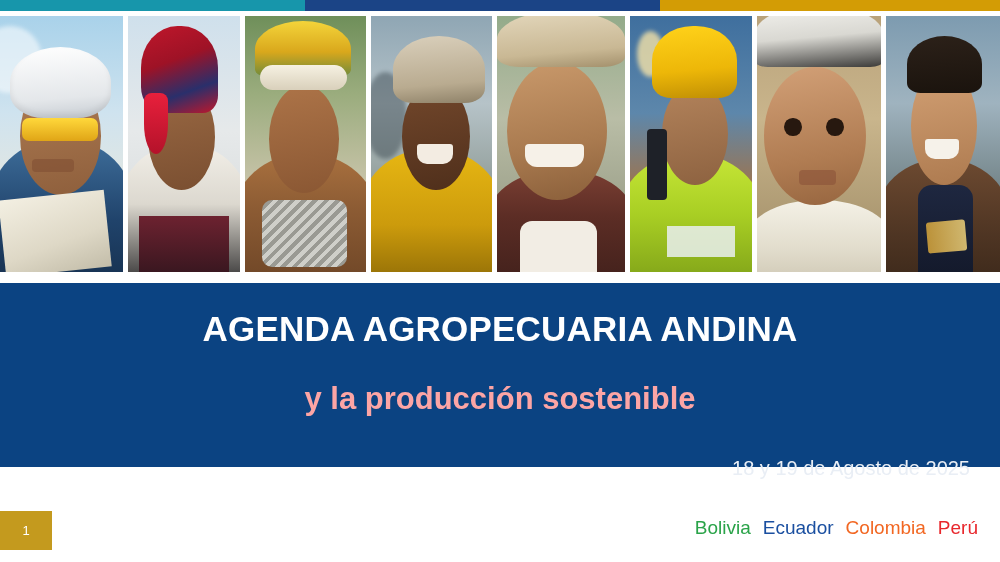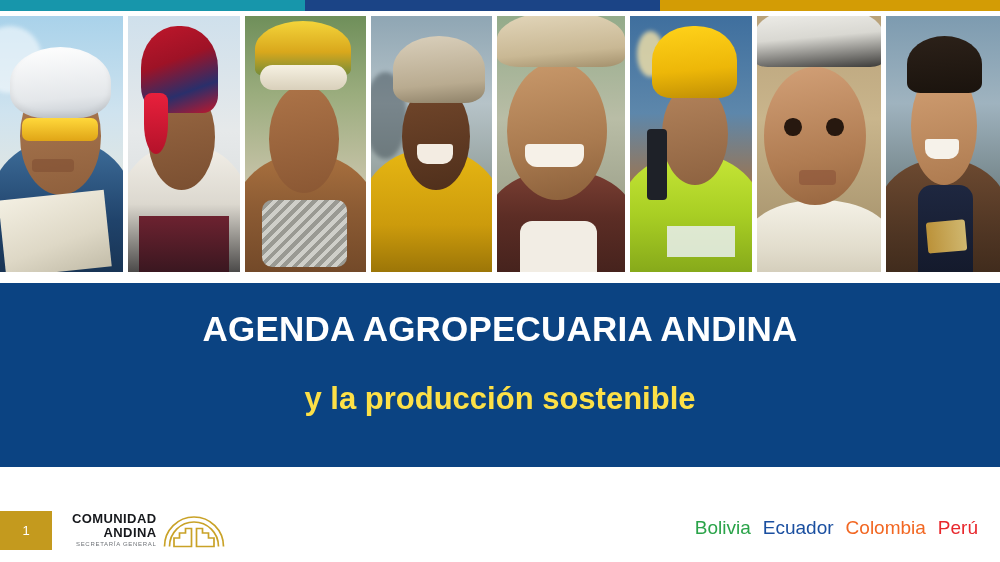--- a/index.html
+++ b/index.html
@@ -51,21 +51,21 @@
     text-align: center;
     color: #ffffff;
     font-size: 35px;
     font-weight: bold;
     letter-spacing: .2px;
   }
   .banner-subtitle {
     position: absolute;
     top: 98px; left: 0; right: 0;
     text-align: center;
-    color: #fde047;
+    color: #fca5a5;
     font-size: 31px;
     font-weight: bold;
   }
   .banner-date {
     position: absolute;
     top: 174px; right: 30px;
     color: #e9eef5;
     font-size: 20px;
   }
 
@@ -206,45 +206,27 @@
     <div class="ph-prop" style="left:34%;top:48%;width:30%;height:8%;background:#f6f2ea;border-radius:3px 3px 10px 10px;"></div>
     <div class="ph-prop" style="left:28%;bottom:0;width:48%;height:34%;background:linear-gradient(180deg,#1e2740,#141a2c);border-radius:14px 14px 0 0;"></div>
     <div class="ph-prop" style="left:36%;bottom:8%;width:34%;height:12%;background:linear-gradient(90deg,#d8a63a,#f0d27a);opacity:.85;border-radius:3px;transform:rotate(-5deg);"></div>
   </div>
 
 </div>
 
 <div class="banner" style="background: rgb(11, 67, 130);">
   <div class="banner-title">AGENDA AGROPECUARIA ANDINA</div>
   <div class="banner-subtitle">y la producción sostenible</div>
+  <div class="banner-date">18 y 19 de Agosto de 2025</div>
 </div>
 
 <div class="footer">
 
   <div class="page-badge" style="background: rgb(196, 154, 30);">1</div>
 
-  <div class="brand">
-    <div class="brand-text">
-      <div class="brand-l1">COMUNIDAD</div>
-      <div class="brand-l2">ANDINA</div>
-      <div class="brand-l3">SECRETARÍA GENERAL</div>
-    </div>
-    <svg class="brand-mark" viewBox="0 0 124 72" aria-hidden="true">
-      <g fill="none" stroke="#c9a227" stroke-width="3.4">
-
-        <path d="M3 69 A59 59 0 0 1 121 69"></path>
-
-        <path d="M13 69 A49 49 0 0 1 111 69"></path>
-
-        <path d="M22 69 L22 52 L33 52 L33 42 L45 42 L45 33 L57 33 L57 69 Z"></path>
-
-        <path d="M102 69 L102 52 L91 52 L91 42 L79 42 L79 33 L67 33 L67 69 Z"></path>
-      </g>
-    </svg>
-  </div>
 
   <div class="countries">
     <span style="color: rgb(42, 163, 73);">Bolivia</span>
     <span style="color: rgb(26, 79, 160);">Ecuador</span>
     <span style="color: rgb(242, 103, 34);">Colombia</span>
     <span style="color: rgb(232, 39, 44);">Perú</span>
   </div>
 
 </div>
 

